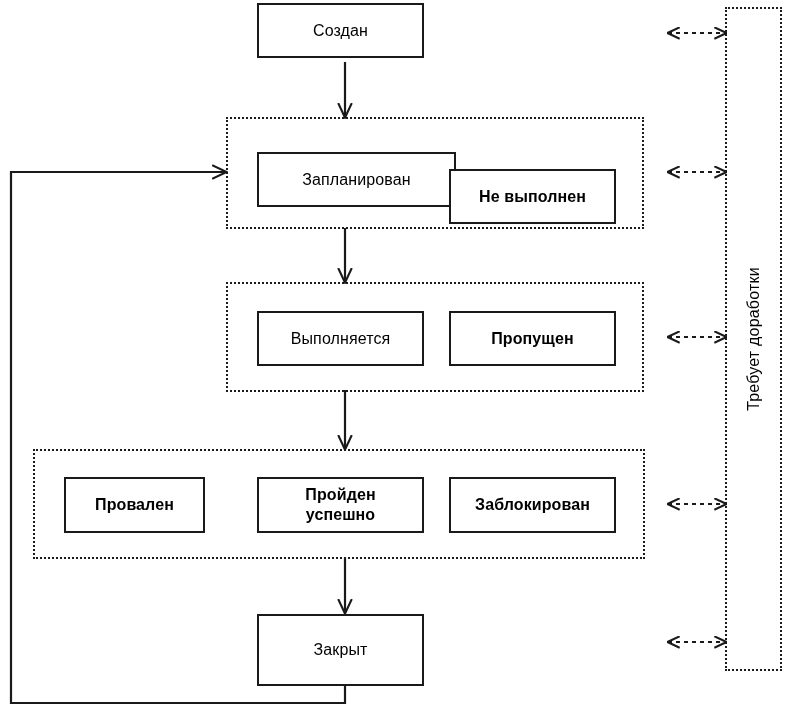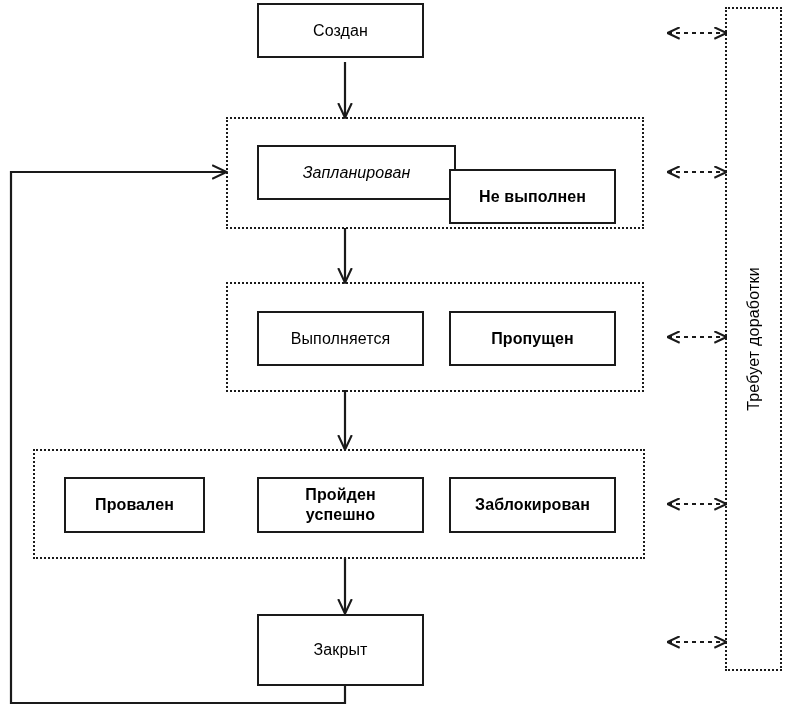--- a/index.html
+++ b/index.html
@@ -96,21 +96,21 @@
     <line x1="668" y1="504" x2="726" y2="504" stroke="#1a1a1a" stroke-width="2" stroke-dasharray="4,4" marker-start="url(#arrow-dot-end)" marker-end="url(#arrow-dot-end)"></line>
     <line x1="668" y1="642" x2="726" y2="642" stroke="#1a1a1a" stroke-width="2" stroke-dasharray="4,4" marker-start="url(#arrow-dot-end)" marker-end="url(#arrow-dot-end)"></line>
   </svg>
 
   <div class="state-box" style="left:257px; top:3px; width:167px; height:55px;">
     <span>Создан</span>
   </div>
 
   <div class="group-box" style="left:226px; top:117px; width:418px; height:112px;"></div>
 
-  <div class="state-box" style="left:257px; top:145px; width:199px; height:55px;font-style:italic;">
+  <div class="state-box" style="left:257px; top:152px; width:199px; height:55px;">
     <span>Запланирован</span>
   </div>
 
   <div class="state-box bold" style="left:449px; top:145px; width:167px; height:55px;margin-top:24px;">
     <span>Не выполнен</span>
   </div>
 
   <div class="group-box" style="left:226px; top:282px; width:418px; height:110px;"></div>
 
   <div class="state-box" style="left:257px; top:311px; width:167px; height:55px;">

